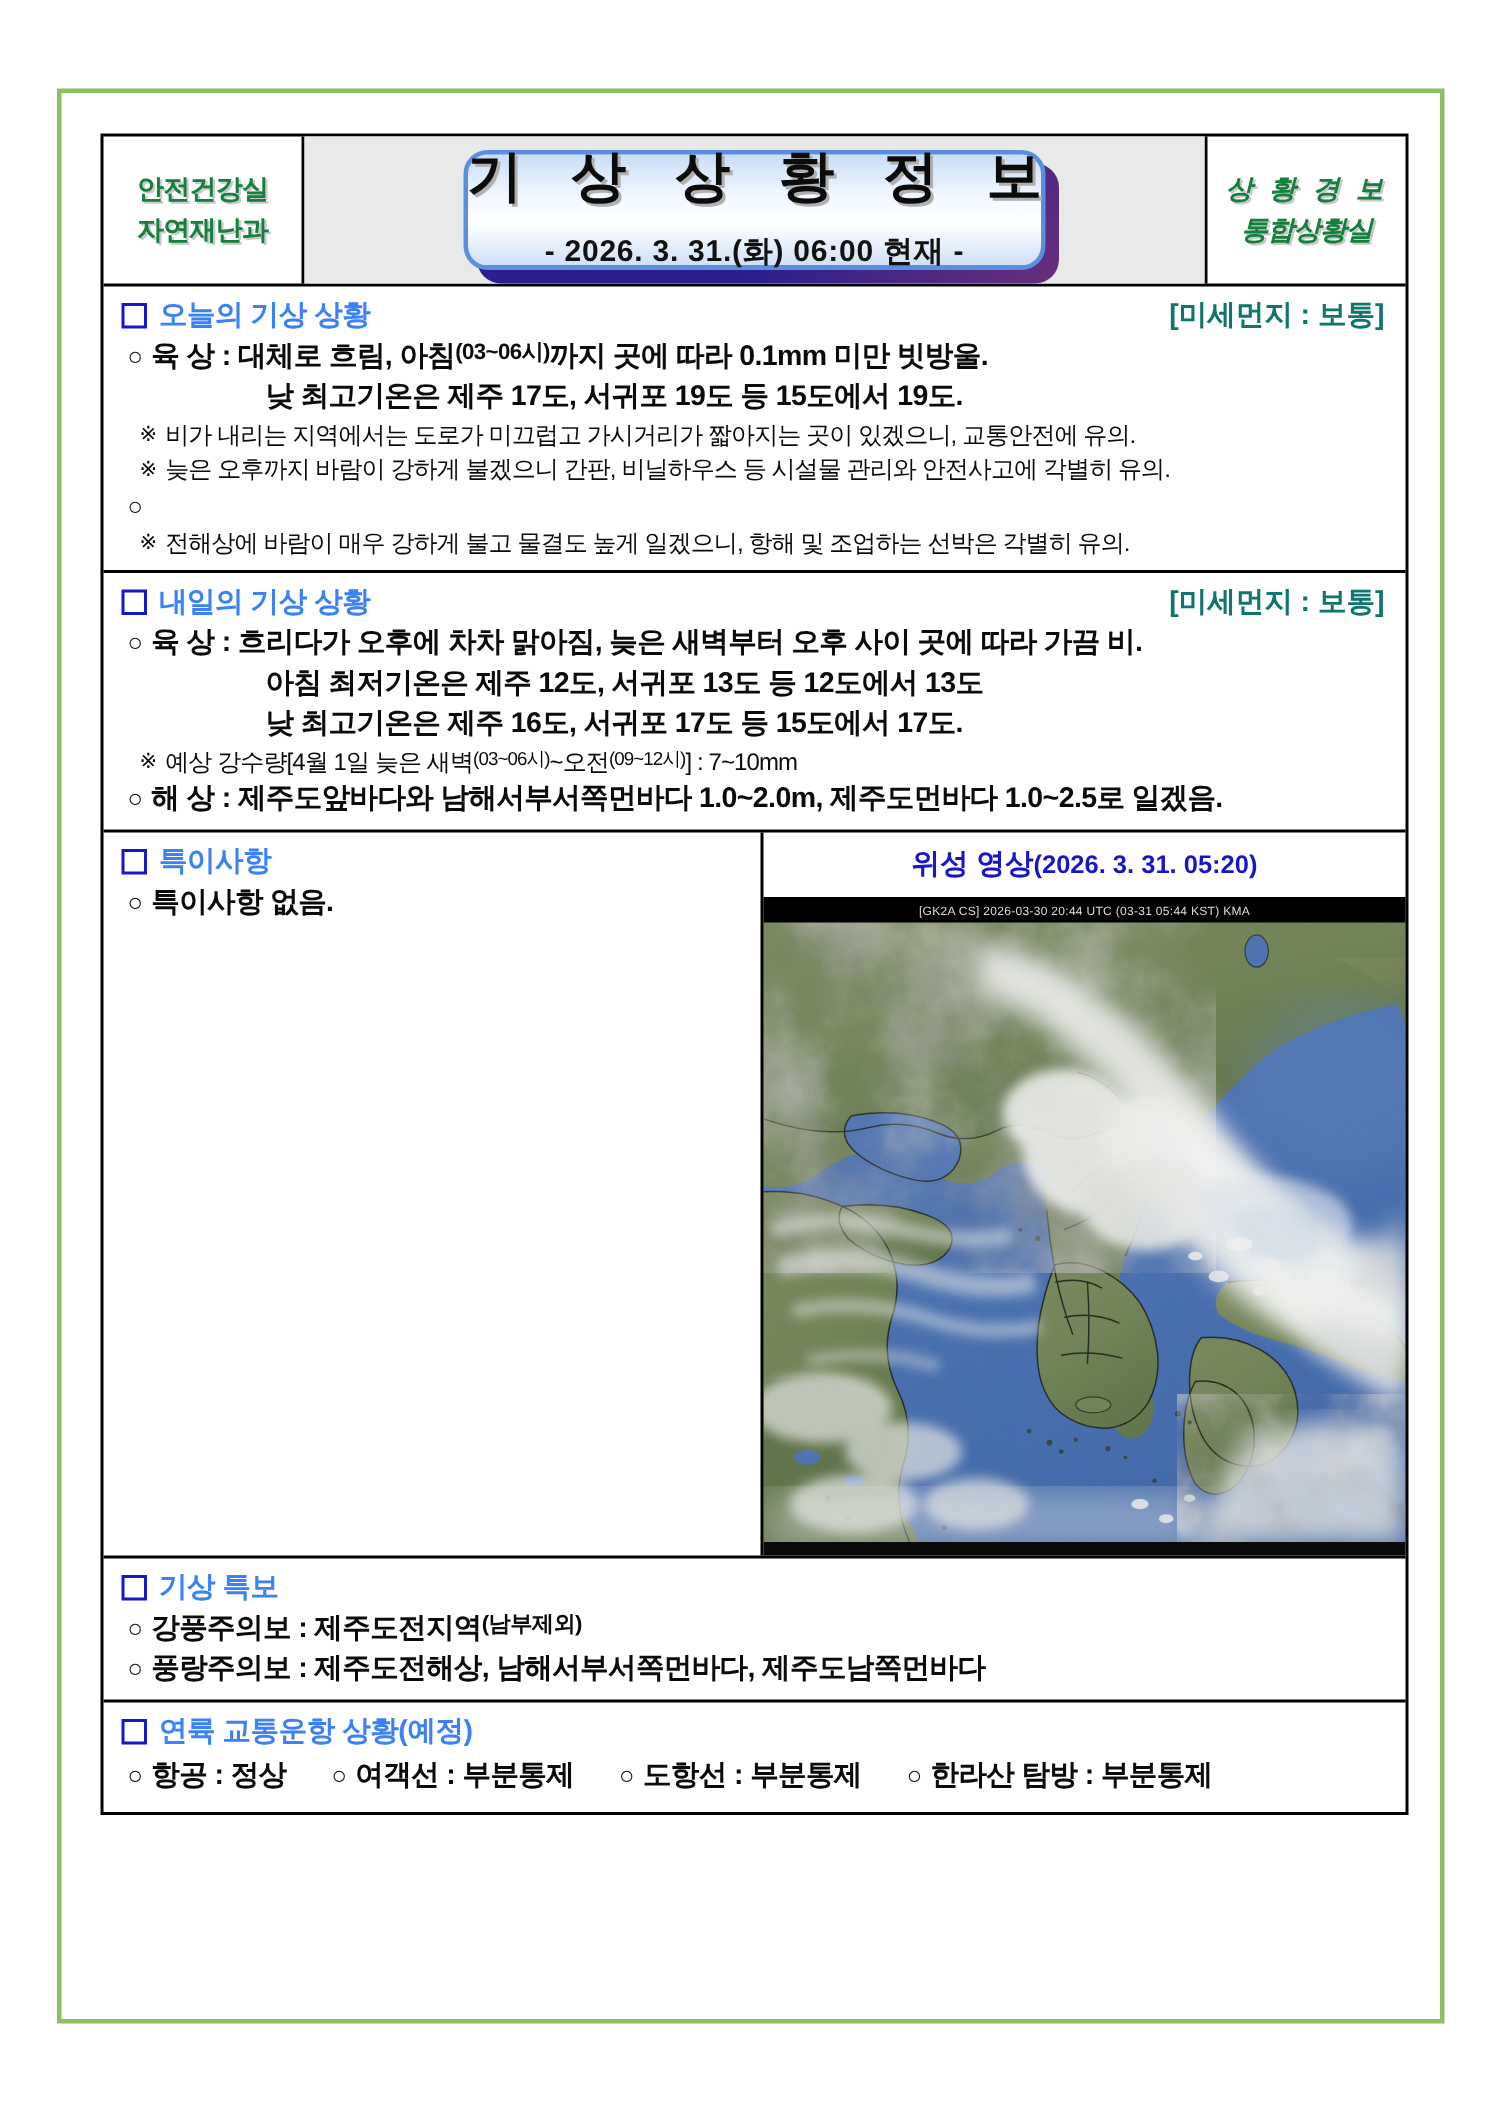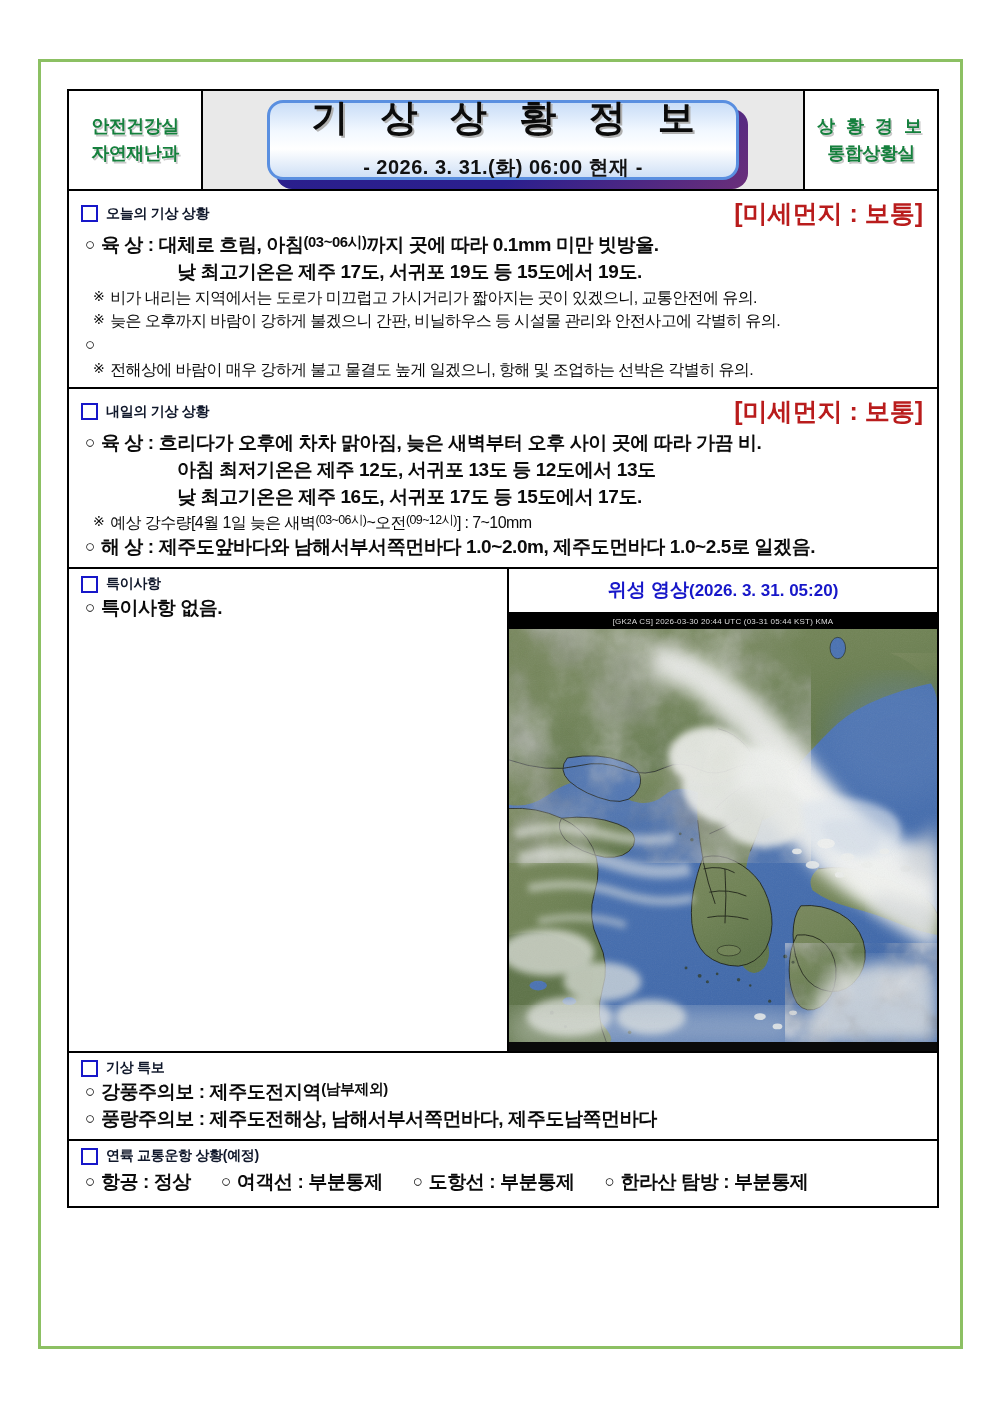--- a/index.html
+++ b/index.html
@@ -41,21 +41,21 @@
   }
   .header-cell {
     display: flex;
     flex-direction: column;
     align-items: center;
     justify-content: center;
     flex: 0 0 134px;
     padding: 0 4px;
   }
   .header-cell.left  { border-right: 2px solid #000000; }
-  .header-cell.right { border-left: 2px solid #000000; }
+  .header-cell.right { border-left: 2px solid #000000; font-style: italic; }
 
   .hdr-line {
     font-size: 18px;
     font-weight: bold;
     color: #15803d;
     letter-spacing: -0.5px;
     line-height: 1.5;
     white-space: nowrap;
     text-shadow: 1.5px 1.5px 0 #c9c9c9;
   }
@@ -65,21 +65,21 @@
     flex: 1 1 auto;
     background: #e9e9e9;
     display: flex;
     align-items: center;
     justify-content: center;
     position: relative;
   }
 
   .title-plate {
     position: relative;
-    width: 472px;
+    width: 388px;
     height: 80px;
   }
   .title-plate .shadow {
     position: absolute;
     left: 9px; top: 9px;
     width: 100%; height: 100%;
     border-radius: 16px;
     background: linear-gradient(135deg, #2a1f8c 0%, #2b1f8e 55%, #6b2f7a 100%);
   }
   .title-plate .plate {
@@ -123,31 +123,31 @@
     padding: 2px 14px 2px 12px;
   }
   .chk {
     display: inline-block;
     width: 17px; height: 17px;
     border: 2.5px solid #1717c9;
     margin-right: 8px;
     flex: 0 0 auto;
   }
   .sec-title {
-    font-size: 14px;
+    font-size: 19px;
     font-weight: bold;
-    color: #0f172a;
+    color: #3b82f6;
     letter-spacing: -0.3px;
     white-space: nowrap;
   }
   .sec-badge {
     margin-left: auto;
-    font-size: 25px;
+    font-size: 19px;
     font-weight: bold;
-    color: #b91c1c;
+    color: #0f766e;
     white-space: nowrap;
   }
 
   .body-rows { padding: 0 12px 0 16px; }
 
   .row {
     display: flex;
     align-items: flex-start;
     font-size: 19px;
     font-weight: bold;

